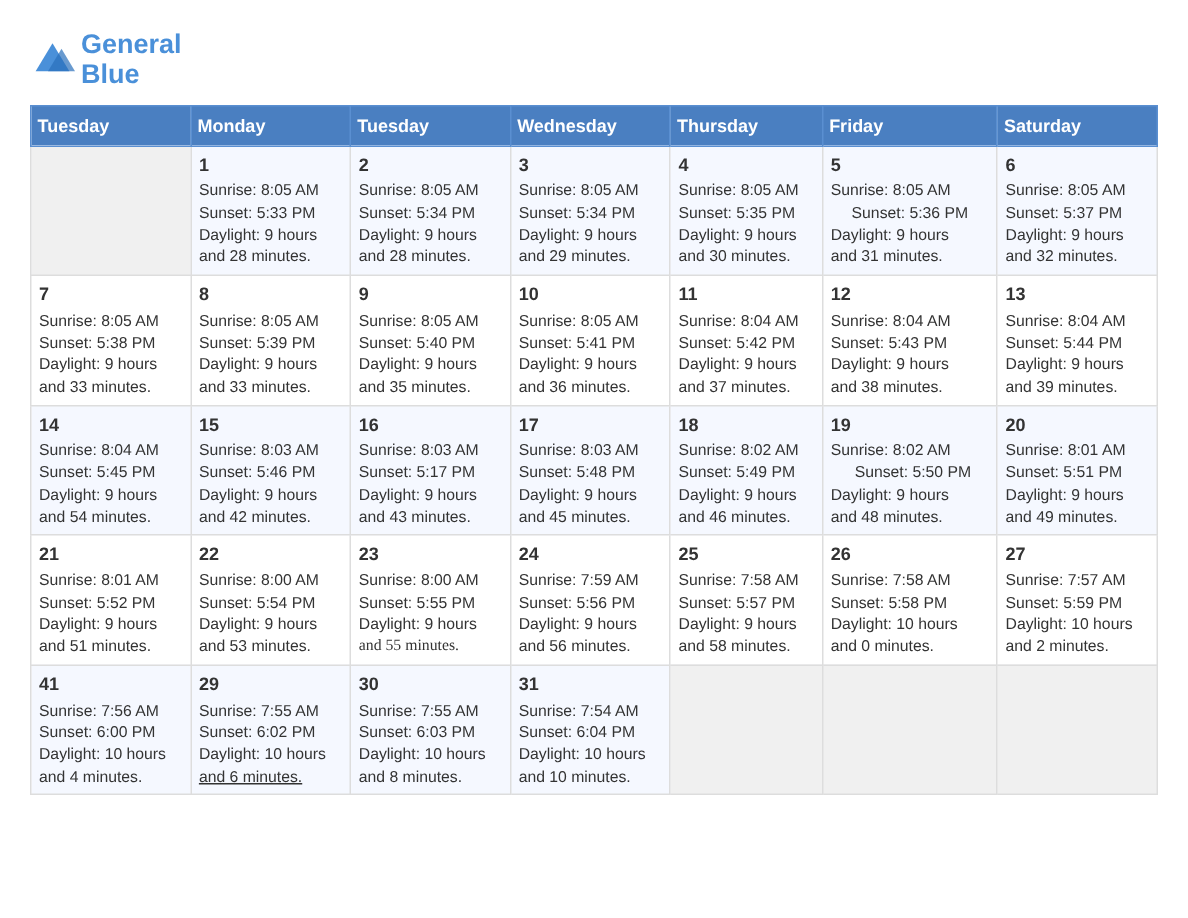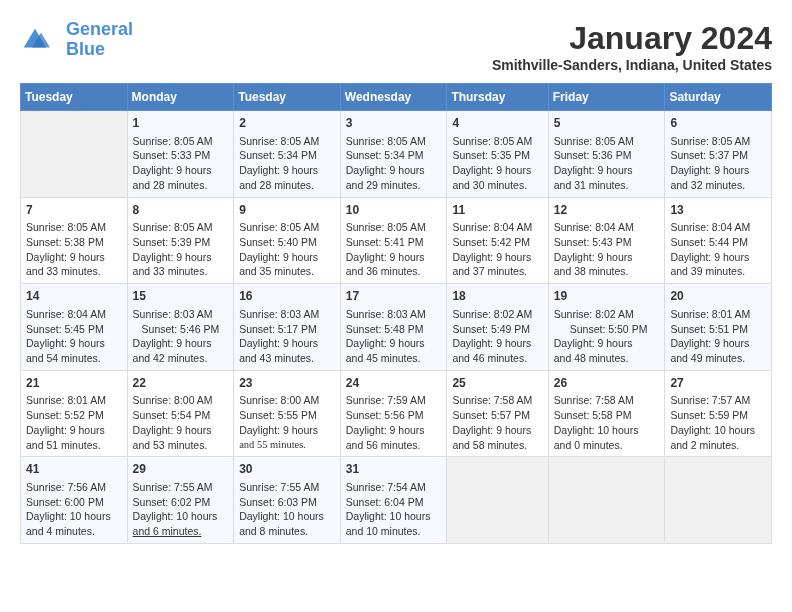--- a/index.html
+++ b/index.html
@@ -12,21 +12,21 @@
     }
     .header {
       display: flex;
       justify-content: space-between;
       align-items: flex-start;
       margin-bottom: 10px;
     }
     .logo {
       display: flex;
       align-items: center;
-      gap: 16px;
+      gap: 4px;
     }
     .logo-text {
       font-size: 18px;
       font-weight: bold;
       color: #333;
       line-height: 1.1;
     }
     .logo-text span {
       color: #4a90d9;
     }
@@ -97,24 +97,20 @@
   <div class="logo">
     <svg class="logo-icon" viewBox="0 0 40 40">
       <polygon points="20,5 35,30 5,30" fill="#4a90d9"></polygon>
       <polygon points="28,10 40,30 16,30" fill="#2a6fba" opacity="0.7"></polygon>
     </svg>
     <div class="logo-text">
       <span>General</span><br>
       <span style="color:#4a90d9;">Blue</span>
     </div>
   </div>
-  <div class="title-block">
-    <h1>January 2024</h1>
-    <h2>Smithville-Sanders, Indiana, United States</h2>
-  </div>
 </div>
 
 <table>
   <thead>
     <tr>
     <th>Tuesday</th>
         <th>Monday</th>
         <th>Tuesday</th>
         <th>Wednesday</th>
         <th>Thursday</th>
@@ -149,21 +145,21 @@
         <td>
           <span class="day-num">4</span>
           <span style="display: block;">Sunrise: 8:05 AM</span>
           <span style="display: block;">Sunset: 5:35 PM</span>
           <span style="display: block;">Daylight: 9 hours</span>
           <span style="display: block;">and 30 minutes.</span>
         </td>
         <td>
           <span class="day-num">5</span>
           <span style="display: block;">Sunrise: 8:05 AM</span>
-          <span style="display: block;">Sunset: 5:36 PM</span>
+          <span style="display: block; text-align: center;">Sunset: 5:36 PM</span>
           <span style="display: block;">Daylight: 9 hours</span>
           <span style="display: block;">and 31 minutes.</span>
         </td>
         <td>
           <span class="day-num">6</span>
           <span style="display: block;">Sunrise: 8:05 AM</span>
           <span style="display: block;">Sunset: 5:37 PM</span>
           <span style="display: block;">Daylight: 9 hours</span>
           <span style="display: block;">and 32 minutes.</span>
         </td>
@@ -223,21 +219,21 @@
         <td>
           <span class="day-num">14</span>
           <span style="display: block;">Sunrise: 8:04 AM</span>
           <span style="display: block;">Sunset: 5:45 PM</span>
           <span style="display: block;">Daylight: 9 hours</span>
           <span style="display: block;">and 54 minutes.</span>
         </td>
         <td>
           <span class="day-num">15</span>
           <span style="display: block;">Sunrise: 8:03 AM</span>
-          <span style="display: block; text-align: center;">Sunset: 5:46 PM</span>
+          <span style="display: block;">Sunset: 5:46 PM</span>
           <span style="display: block;">Daylight: 9 hours</span>
           <span style="display: block;">and 42 minutes.</span>
         </td>
         <td>
           <span class="day-num">16</span>
           <span style="display: block;">Sunrise: 8:03 AM</span>
           <span style="display: block;">Sunset: 5:17 PM</span>
           <span style="display: block;">Daylight: 9 hours</span>
           <span style="display: block;">and 43 minutes.</span>
         </td>

